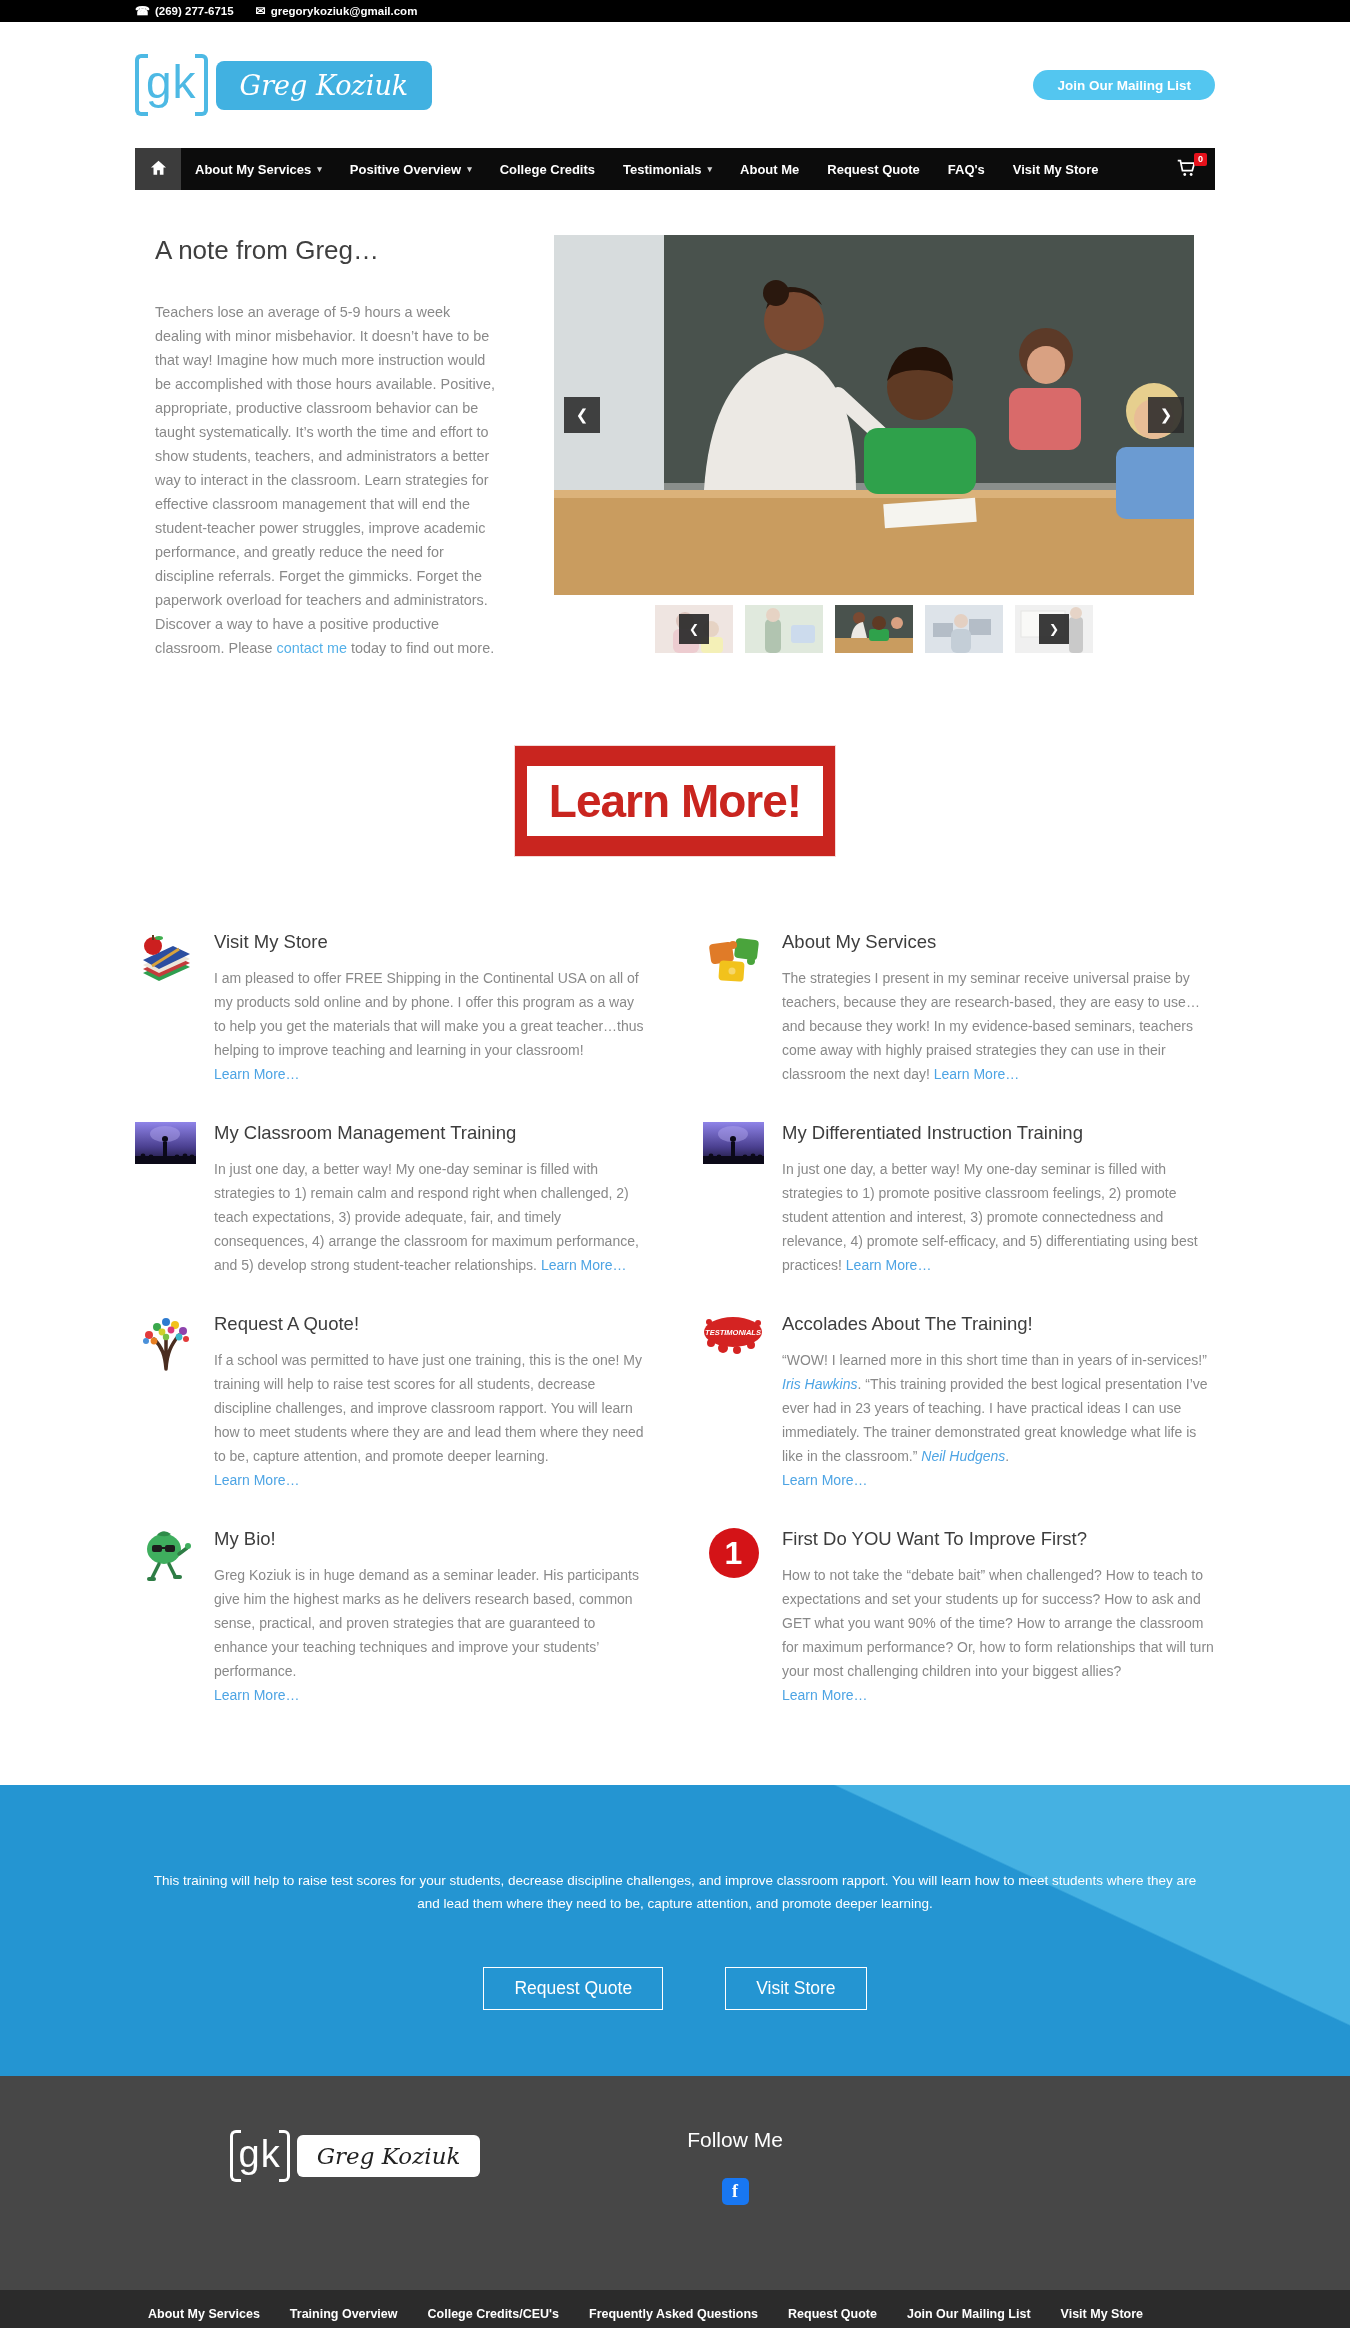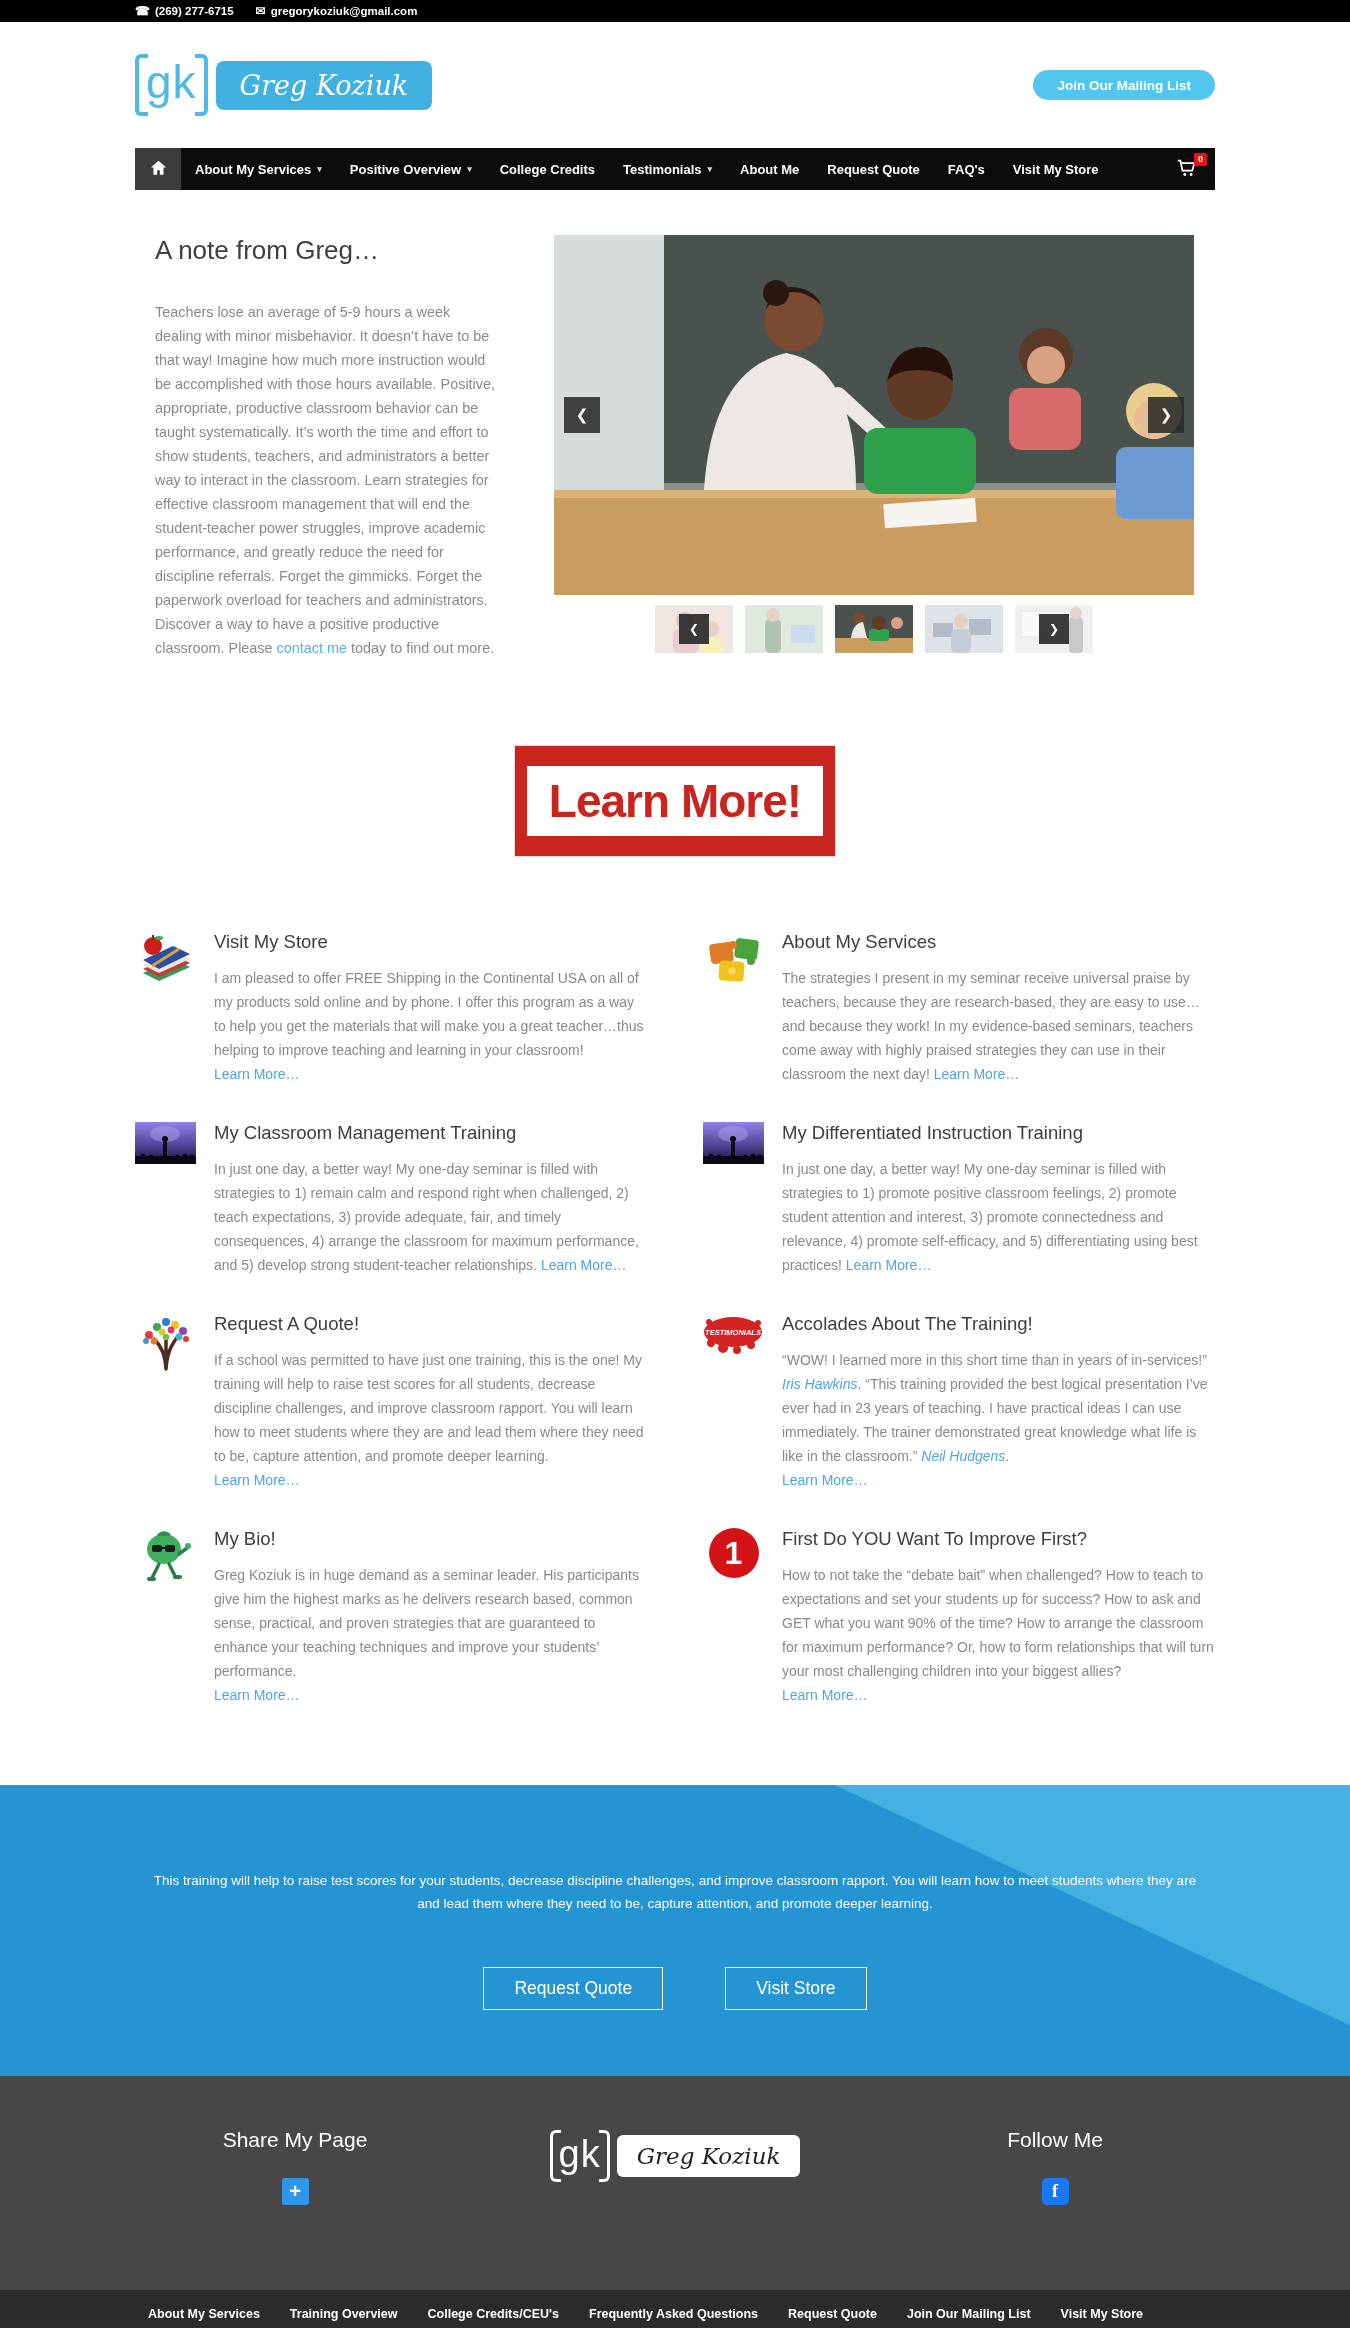--- a/index.html
+++ b/index.html
@@ -458,26 +458,20 @@
 <section class="cta">
   <p>This training will help to raise test scores for your students, decrease discipline challenges, and improve classroom rapport. You will learn how to meet students where they are and lead them where they need to be, capture attention, and promote deeper learning.</p>
   <div class="cta-buttons">
     <button class="cta-btn">Request Quote</button>
     <button class="cta-btn">Visit Store</button>
   </div>
 </section>
 
 <footer class="footer">
   <div class="container footer-inner">
-    <div class="f-col-side">
-      <div class="foot-h">Share My Page</div>
-      <div class="share-ic">
-          <span>+</span>
-        </div>
-    </div>
     <div class="f-col-mid">
       <div class="foot-logo">
         <span class="brk brk-l"></span>
         <span class="logo-gk">gk</span>
         <span class="brk brk-r"></span>
         <span class="foot-plate">Greg Koziuk</span>
       </div>
     </div>
     <div class="f-col-side">
       <div class="foot-h">Follow Me</div>

